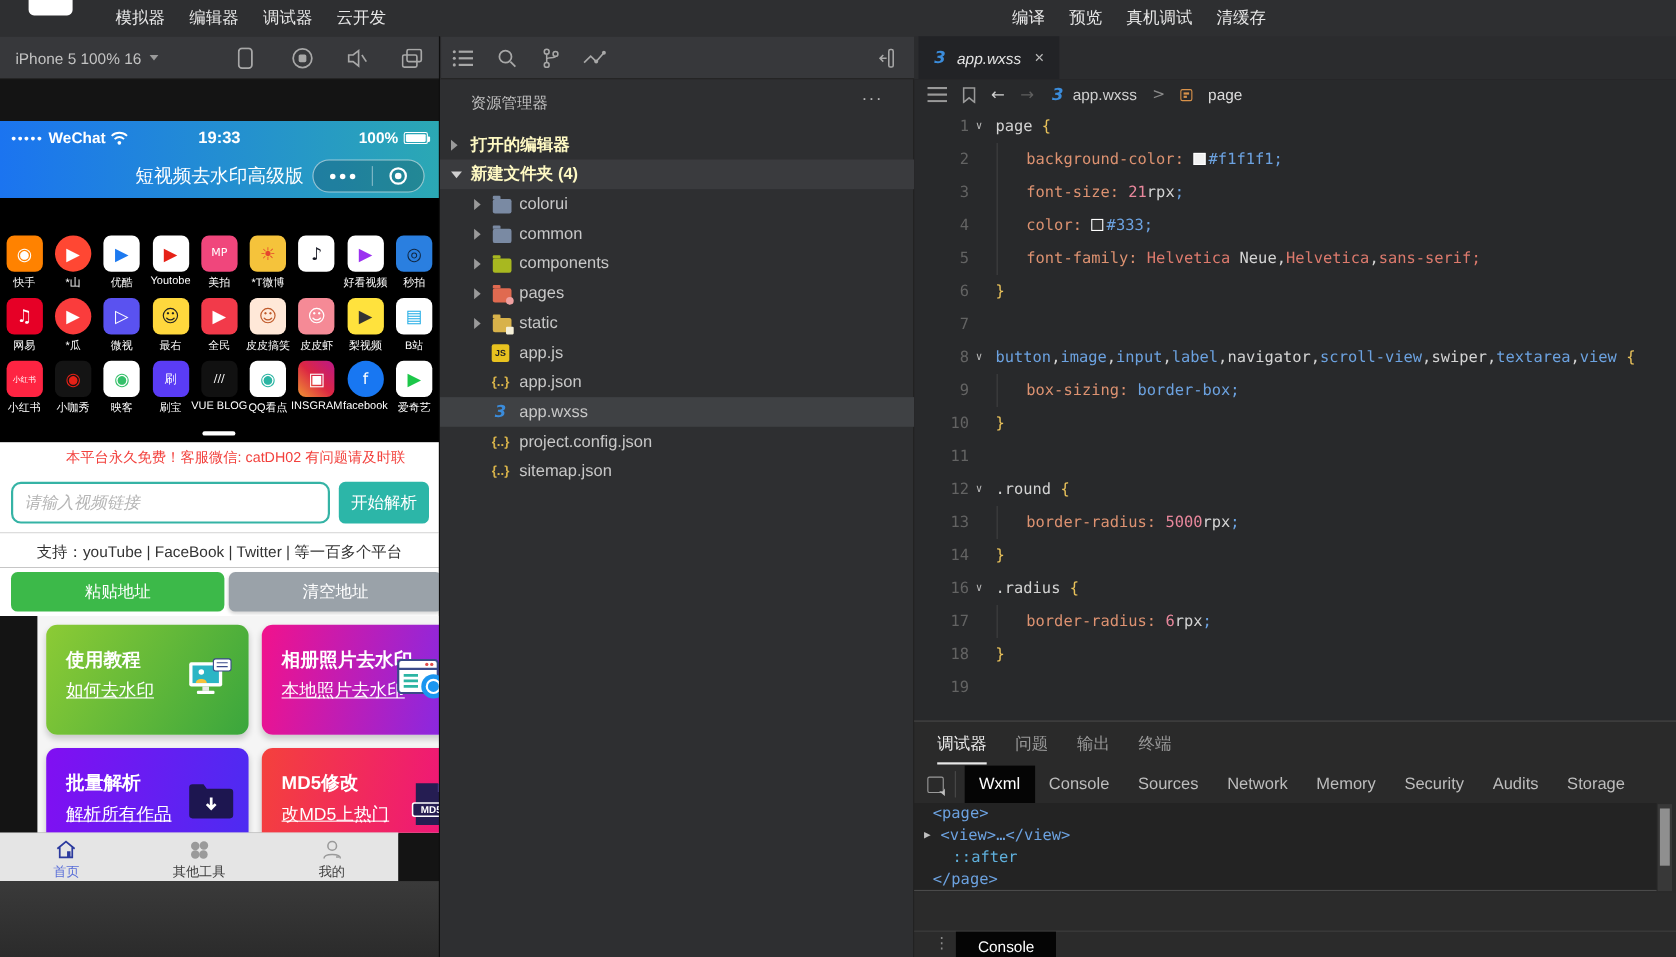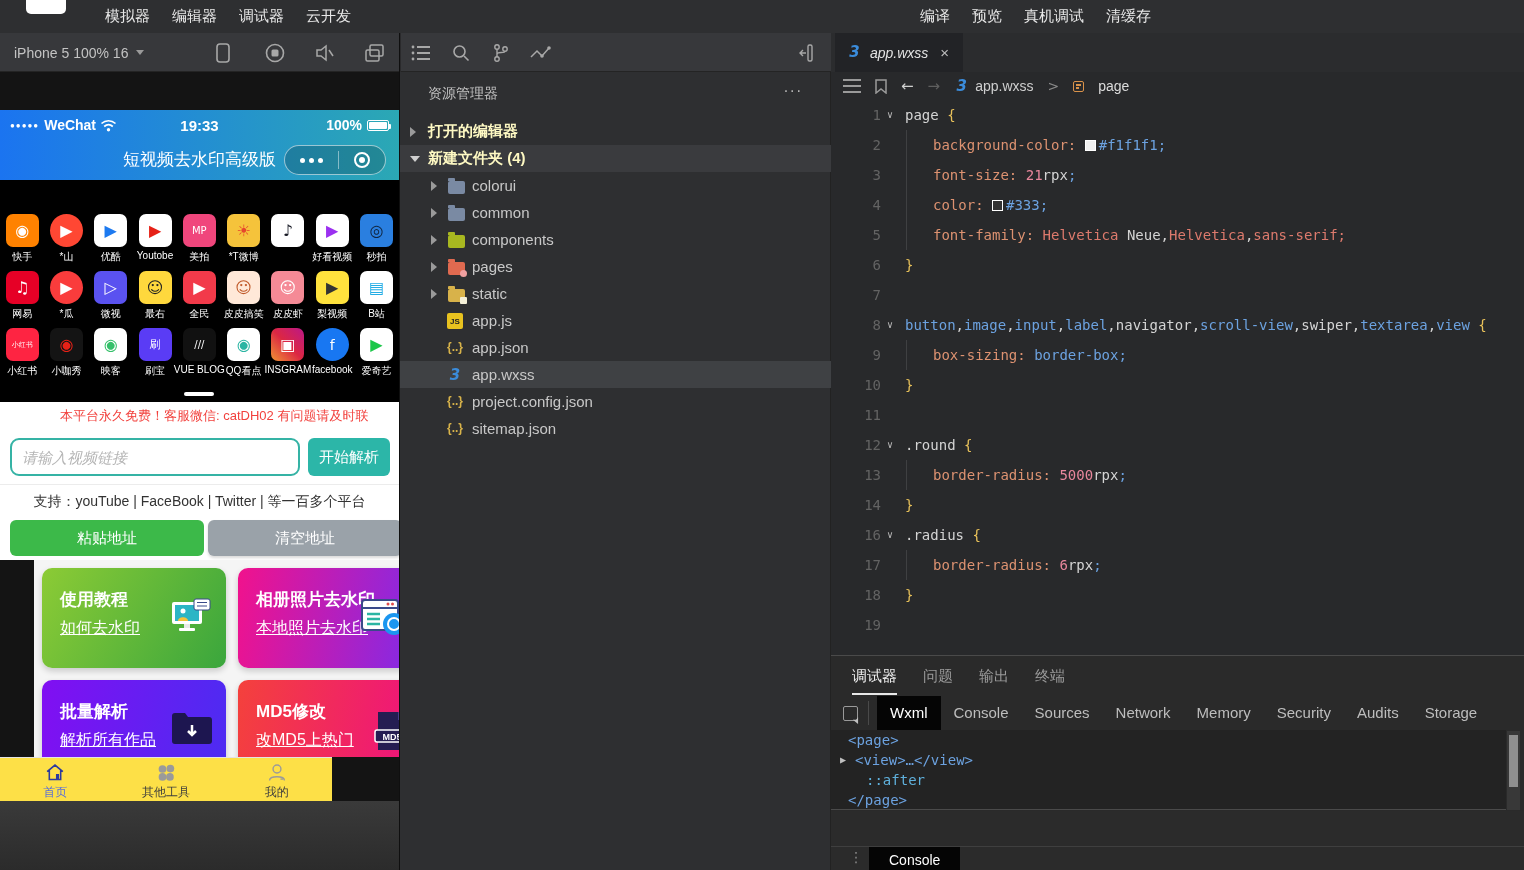--- a/index.html
+++ b/index.html
@@ -74,21 +74,21 @@
   .act-clear { left:208px; background:#9aa2a9; box-shadow:0 2px 3px rgba(0,0,0,.15); }
 
   
   .cards { position:absolute; left:4px; top:488px; width:432px; height:197px; background:#f5f5f5; overflow:hidden;margin-left:30px; }
   .card { position:absolute; width:184px; height:100px; border-radius:10px; color:#fff; box-shadow:0 3px 6px rgba(0,0,0,.18); }
   .card-title { position:absolute; left:18px; top:20px; font-size:17px; font-weight:bold; }
   .card-sub { position:absolute; left:18px; top:50px; font-size:16px;text-decoration:underline; }
   .card-icon { position:absolute; right:12px; top:30px; }
 
   
-  .tabbar { position:absolute; left:0; top:685px; width:332px; height:44px; background:#fde047; border-top:1px solid #e3e3e3; display:flex; }
+  .tabbar { position:absolute; left:0; top:685px; width:362px; height:44px; background:#e5e5e5; border-top:1px solid #e3e3e3; display:flex; }
   .tab-item { flex:1; display:flex; flex-direction:column; align-items:center; padding-top:4px; }
   .tab-label { font-size:12px; margin-top:1px; color:#3d3d3d; }
   .tab-item.active .tab-label { color:#5a6fd8; }
   .phone-bottom { position:absolute; left:0; top:729px; width:399px; height:69px; background:linear-gradient(#3a3a3a,#2b2b2b); }
 
   
   .explorer { position:absolute; left:400px; top:72px; width:431px; height:798px; background:#2e2f31; border-right:1px solid #222; }
   .exp-header { position:absolute; left:0; top:0; width:431px; height:44px; }
   .exp-title { position:absolute; left:28px; top:13px; color:#c2c2c2; font-size:14px; }
   .exp-more { position:absolute; right:28px; top:6px; color:#b5b5b5; font-size:16px; letter-spacing:2px; }

